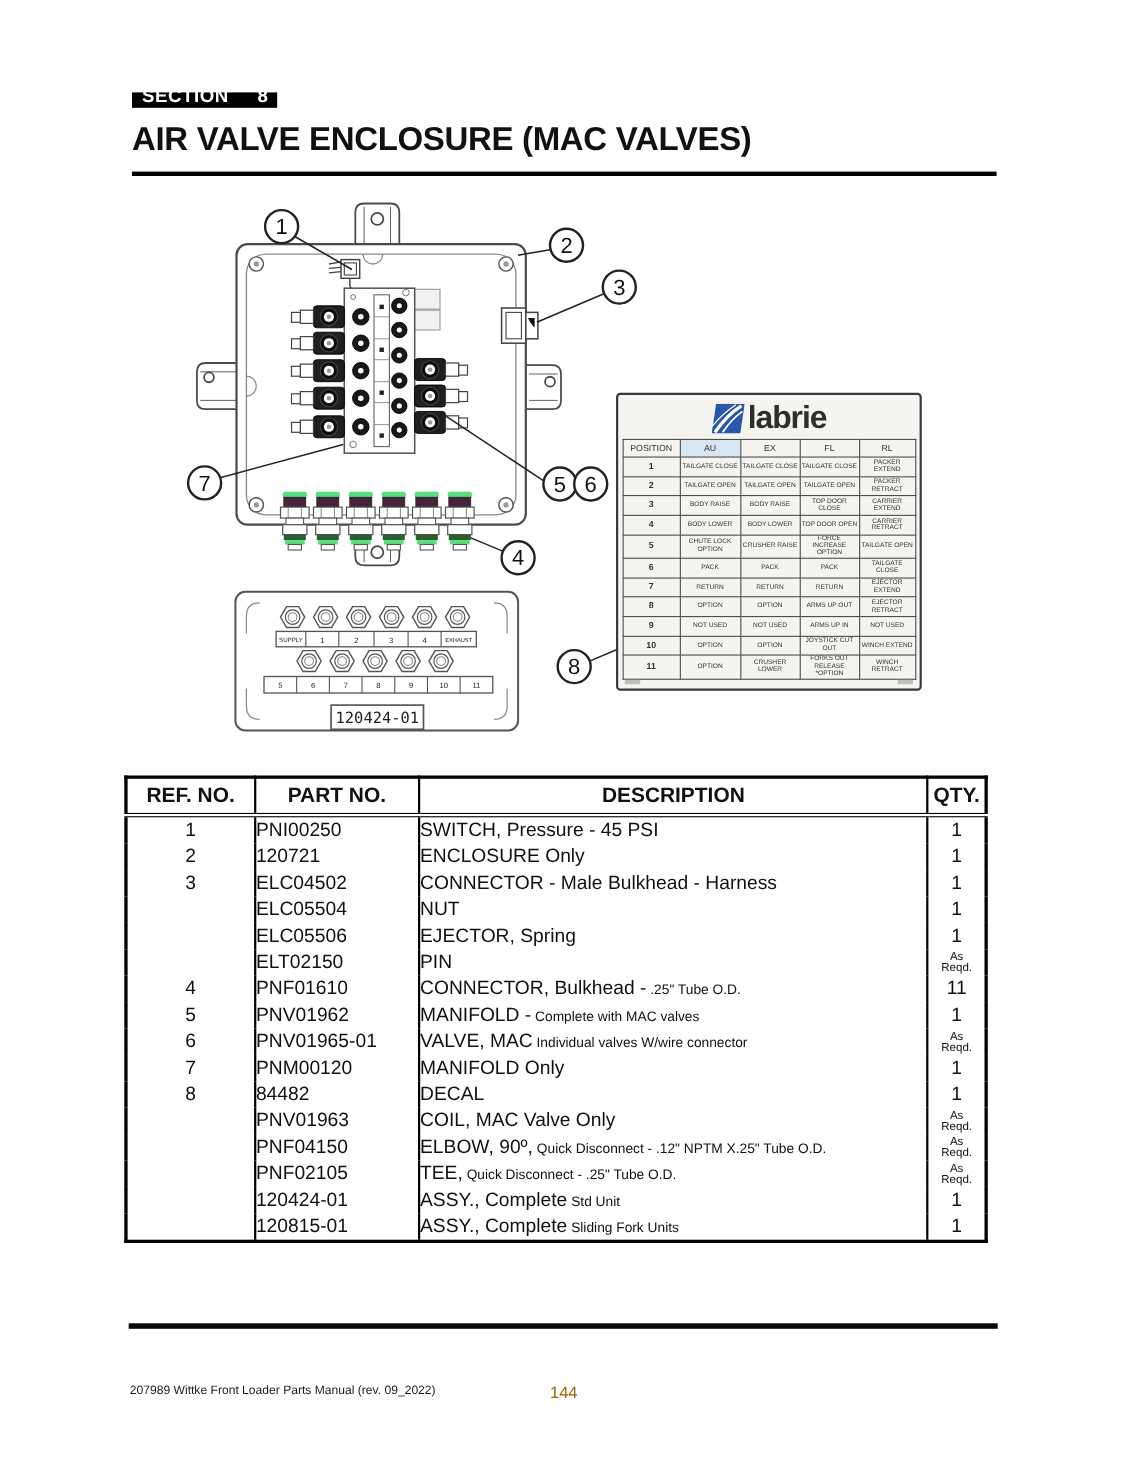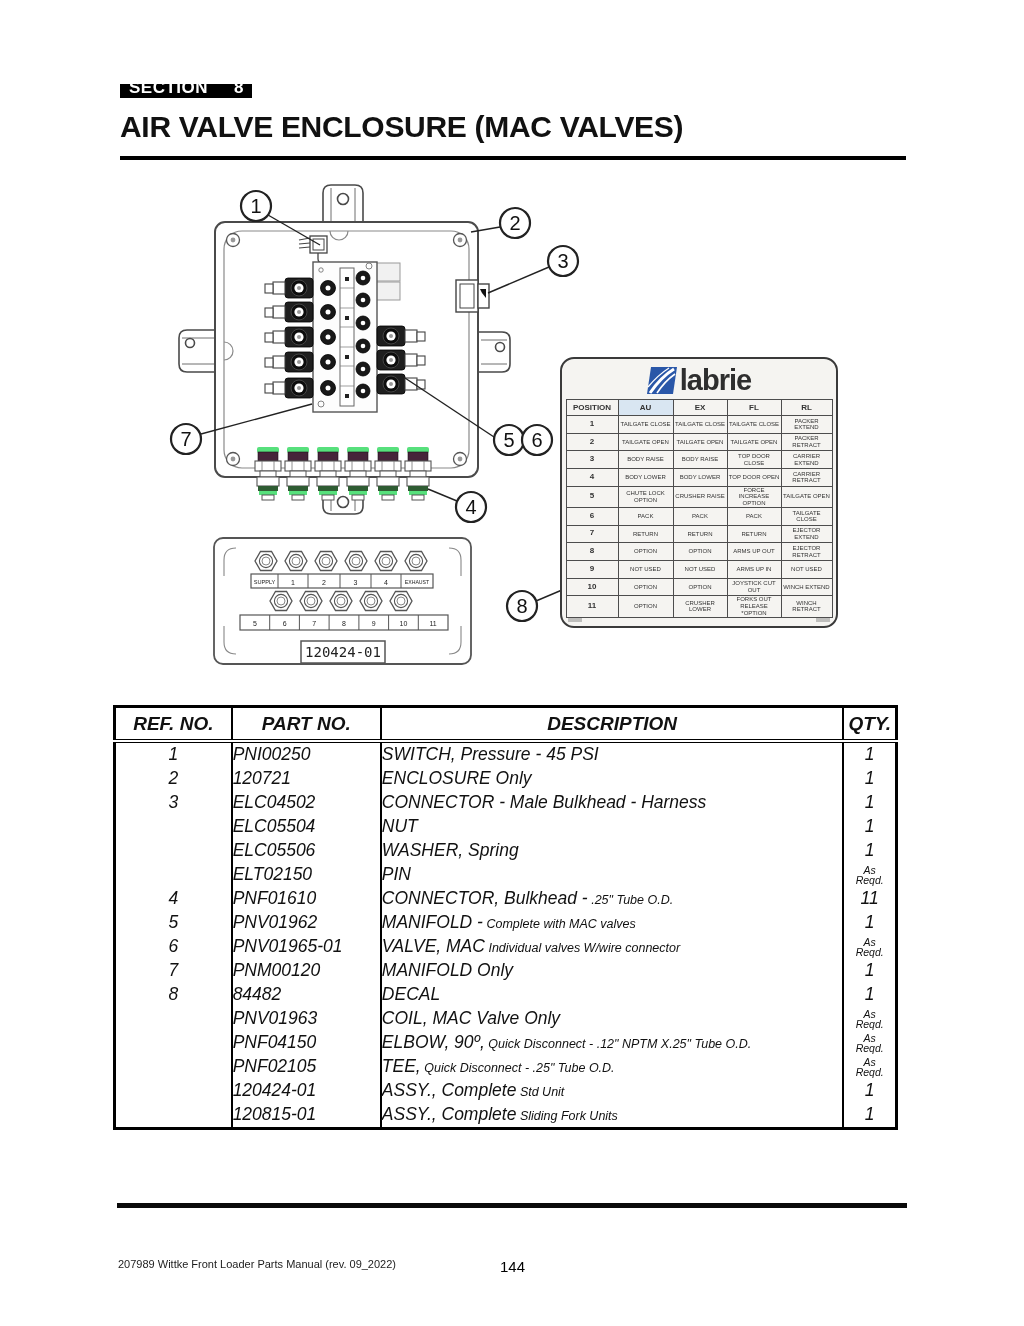--- a/index.html
+++ b/index.html
@@ -9,43 +9,43 @@
   
   .section-badge{left:120px;top:84px;width:114px;height:14px;background:#000;color:#fff;
     display:flex;align-items:flex-end;padding:0 9px;font-size:17px;font-weight:bold;letter-spacing:.5px;}
   .section-badge .num{margin-left:26px;}
   .page-title{left:120px;top:110px;font-size:30px;font-weight:bold;letter-spacing:-.3px;white-space:nowrap;}
   .rule-top{left:120px;top:156px;width:786px;height:4px;background:#000;}
   .rule-bottom{left:117px;top:1203px;width:790px;height:5px;background:#0a0a0a;}
 
   
   .footer-left{left:118px;top:1258px;font-size:11px;color:#1c1c1c;}
-  .footer-page{left:500px;top:1258px;font-size:15px;color:#000000;}
+  .footer-page{left:500px;top:1258px;font-size:15px;color:#a16207;}
 
   
-  .parts-wrap{left:113px;top:705px;width:785px;font-style:italic;}
+  .parts-wrap{left:113px;top:705px;width:785px;}
   table.parts{border-collapse:collapse;width:785px;table-layout:fixed;}
   table.parts th,table.parts td{border-left:2px solid #000;border-right:2px solid #000;padding:0;}
   table.parts{border:3px solid #000;}
   table.parts th{height:31px;font-size:19px;font-weight:bold;text-align:center;border-bottom:4px double #000;}
   table.parts td{height:24px;font-size:17.5px;vertical-align:middle;line-height:1;}
   td.c-ref{text-align:center;}
   td.c-part{padding-left:12px;}
   td.c-desc{padding-left:10px;}
   td.c-qty{text-align:center;}
   .desc-detail{font-size:12.5px;}
   .qty-small{font-size:10.5px;line-height:10px;display:block;}
 
   
-  .decal{left:560px;top:357px;width:278px;height:271px;background:#f5f4f1;border:2px solid #3a3a3a;border-radius:14px;box-sizing:border-box;}
+  .decal{left:560px;top:357px;width:278px;height:271px;background:#f5f4f1;border:2px solid #3a3a3a;border-radius:4px;box-sizing:border-box;}
   .decal-logo{height:38px;display:flex;align-items:center;justify-content:center;gap:3px;margin-top:2px;}
   .decal-logo .brand{font-size:29px;font-weight:bold;color:#2e2e2e;letter-spacing:-1px;line-height:1;}
   table.decal-t{border-collapse:collapse;table-layout:fixed;width:266px;margin:0 auto;}
   table.decal-t th,table.decal-t td{border:1px solid #4d4d4d;text-align:center;color:#333;padding:0;overflow:hidden;}
-  table.decal-t th{font-size:8px;height:15px;font-weight:bold;}
+  table.decal-t th{font-size:8px;height:15px;font-weight:normal;}
   table.decal-t th.au{background:#d9e6f2;}
   table.decal-t td{font-size:6px;height:16.7px;line-height:1.12;text-transform:uppercase;}
   table.decal-t td.pos{font-size:8px;font-weight:bold;}
   .decal-mark{position:absolute;width:14px;height:4px;background:#9a9a9a;opacity:.6;}
 
   svg text{font-family:"Liberation Sans",sans-serif;}
   .mono{font-family:"DejaVu Sans Mono",monospace;}
 </style>
 </head>
 <body>
@@ -490,21 +490,21 @@
         </tr>
         <tr>
           <td class="c-ref"></td>
           <td class="c-part">ELC05504</td>
           <td class="c-desc"><span>NUT</span></td>
           <td class="c-qty">1</td>
         </tr>
         <tr>
           <td class="c-ref"></td>
           <td class="c-part">ELC05506</td>
-          <td class="c-desc"><span>WASHER, Spring</span></td>
+          <td class="c-desc"><span>EJECTOR, Spring</span></td>
           <td class="c-qty">1</td>
         </tr>
         <tr>
           <td class="c-ref"></td>
           <td class="c-part">ELT02150</td>
           <td class="c-desc"><span>PIN</span></td>
           <td class="c-qty">
             <span class="qty-small">As</span>
             <span class="qty-small">Reqd.</span>
           </td>

